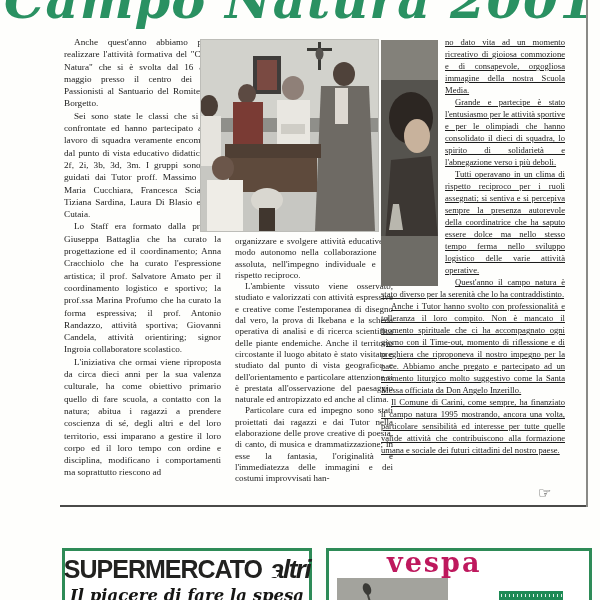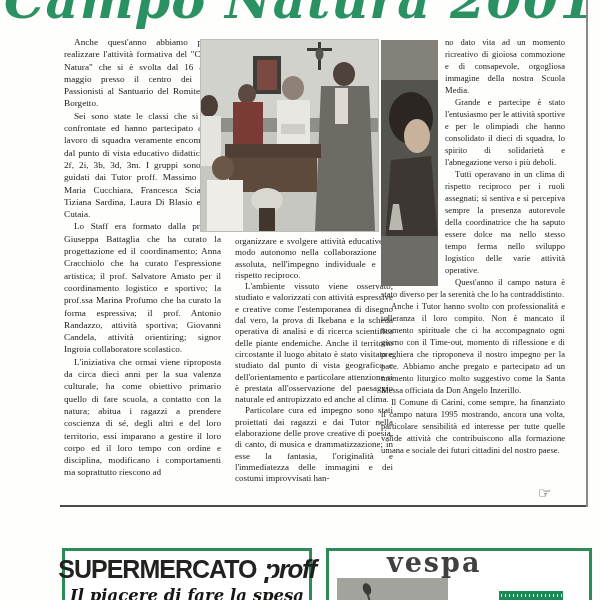--- a/index.html
+++ b/index.html
@@ -13,21 +13,21 @@
     text-align:center;font-family:"DejaVu Serif",serif;
     font-style:italic;font-weight:bold;font-size:51px;letter-spacing:1px;
     color:#2a9162;white-space:nowrap;
   }
   
   .col{position:absolute;text-align:justify;overflow:hidden;}
   .col p{margin:0;text-indent:10px;}
   .col p.cont{text-indent:0;}
   .col1{left:64px;top:36px;width:157px;height:470px;font-size:9.2px;line-height:12.3px;}
   .col2{left:235px;top:236px;width:158px;height:271px;font-size:9.0px;line-height:11.3px;}
-  .col3{left:381px;top:36px;width:184px;height:471px;font-size:8.6px;line-height:12.0px;}
+  .col3{left:381px;top:36px;width:184px;height:471px;font-size:8.6px;line-height:12.0px;text-decoration:underline;}
   
   .photo-main{position:absolute;left:201px;top:40px;width:177px;height:191px;background:#c9c9c4;box-shadow:0 0 0 1px #bdbdb8;}
   .photo-portrait{float:left;width:57px;height:246px;margin:4px 7px 2px 0;background:#4a4a46;}
   .photo-main svg,.photo-portrait svg{display:block;}
   
   .h-rule{position:absolute;left:60px;top:505px;width:527px;height:2px;background:#4a4a48;}
   .edge-right{position:absolute;left:586px;top:0;width:2px;height:507px;background:#8a8a86;}
   
   .end-mark{position:absolute;left:538px;top:484px;font-size:15px;color:#2c2c2a;}
   
@@ -47,21 +47,21 @@
     font-family:"Liberation Sans",sans-serif;font-weight:bold;font-style:italic;
     font-size:26px;letter-spacing:-1.5px;color:#1f1f1d;
   }
   .sidis-slogan{
     font-family:"DejaVu Serif",serif;font-style:italic;font-weight:bold;
     font-size:16.5px;color:#161614;margin-top:1px;white-space:nowrap;
   }
   .ad-vespa{left:326px;width:266px;}
   .vespa-title{
     font-family:"DejaVu Serif",serif;font-weight:bold;font-size:27px;
-    letter-spacing:2px;color:#404040;margin:-4px 0 0 58px;
+    letter-spacing:2px;color:#be185d;margin:-4px 0 0 58px;
   }
   .vespa-photo{position:absolute;left:8px;top:27px;width:111px;height:40px;
     background:linear-gradient(180deg,#a9a9a3 0%,#9a9a94 55%,#8f8f89 100%);}
   .vespa-caption{
     position:absolute;left:170px;top:40px;width:64px;height:9px;background:#1e8a55;
     background-image:repeating-linear-gradient(90deg,rgba(255,255,255,.85) 0 1.5px,rgba(30,138,85,0) 1.5px 4px);
     background-size:100% 3px;background-position:2px 3px;background-repeat:no-repeat;
   }
 </style>
 </head>
@@ -146,21 +146,21 @@
 
   <span class="end-mark">☞</span>
 
   <div class="h-rule"></div>
   <div class="edge-right"></div>
 
   <div class="ad ad-sidis">
     <div class="sidis-row">
       <span class="sidis-name">SUPERMERCATO</span>
       <span class="sidis-mark"></span>
-      <span class="sidis-brand">proff</span>
+      <span class="sidis-brand">altri</span>
     </div>
     <div class="sidis-slogan">Il piacere di fare la spesa</div>
   </div>
 
   <div class="ad ad-vespa">
     <div class="vespa-title">vespa</div>
     <div class="vespa-photo">
       <svg width="111" height="40" viewBox="0 0 111 40">
         <rect x="0" y="0" width="111" height="40" fill="#a3a39d"></rect>
         <rect x="0" y="26" width="111" height="14" fill="#93938d"></rect>

